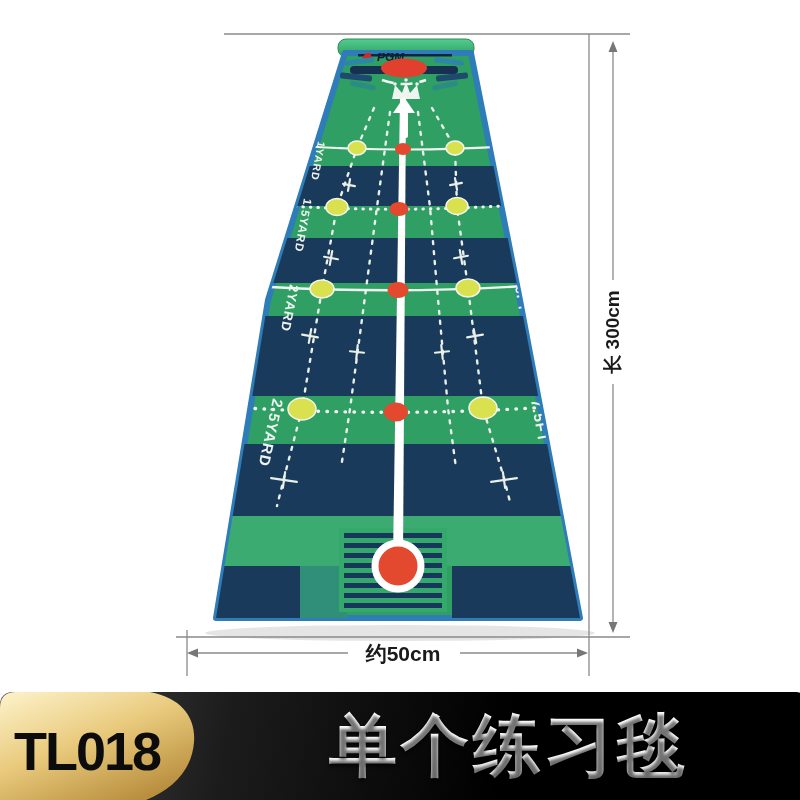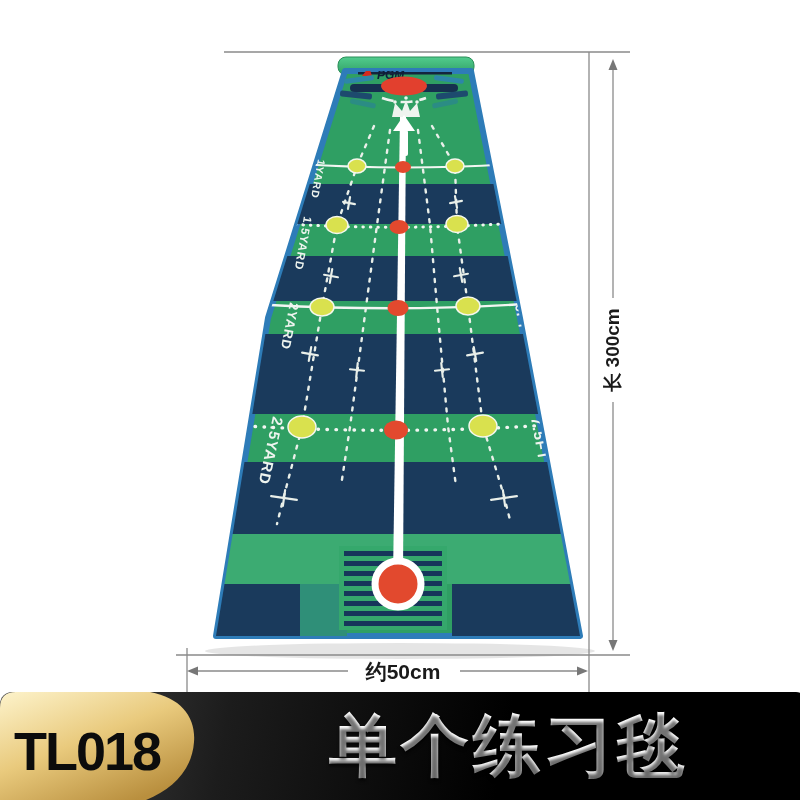--- a/index.html
+++ b/index.html
@@ -1,18 +1,18 @@
 <!DOCTYPE html>
 <html><head>
 <meta charset="utf-8">
 <style>
   html,body{margin:0;padding:0;background:#ffffff;}
   body{font-family:"Liberation Sans", sans-serif;}
   .page{position:relative;width:800px;height:800px;background:#ffffff;overflow:hidden;margin:0 auto;}
-  .product-area{position:absolute;left:0;top:0;width:800px;height:692px;margin-top:18px;}
+  .product-area{position:absolute;left:0;top:0;width:800px;height:692px;}
   .product-area svg{display:block;}
 
   
   .banner{position:absolute;left:0;top:692px;width:800px;height:124px;
     background:linear-gradient(100deg,#4a4a4a 0%,#1c1c1c 28%,#000000 62%,#000000 100%);
     border-radius:12px;padding-left:8px;}
   .banner-badge{position:absolute;left:0;top:0;width:210px;height:108px;}
   .banner-title{position:absolute;left:230px;right:20px;top:0;height:108px;
     display:flex;align-items:center;justify-content:center;
     color:#ffffff;font-size:68px;font-weight:900;letter-spacing:4px;

